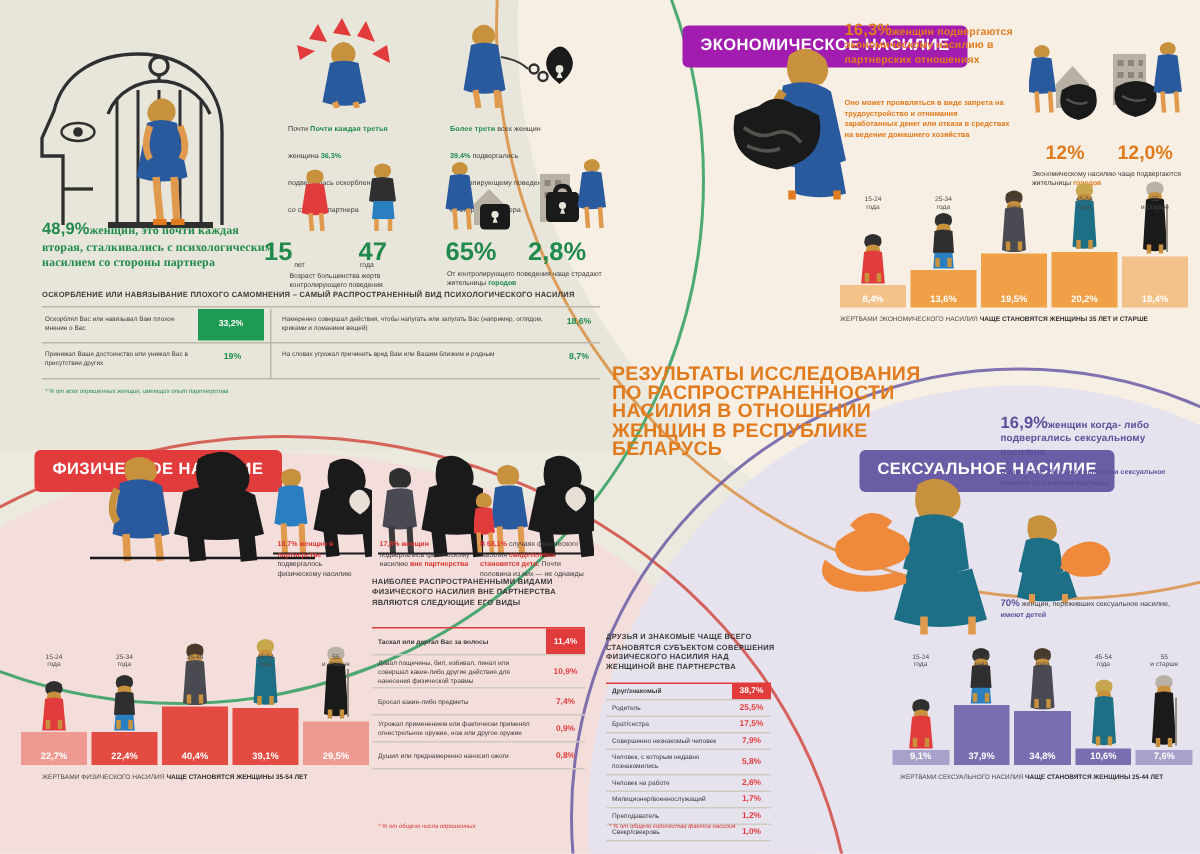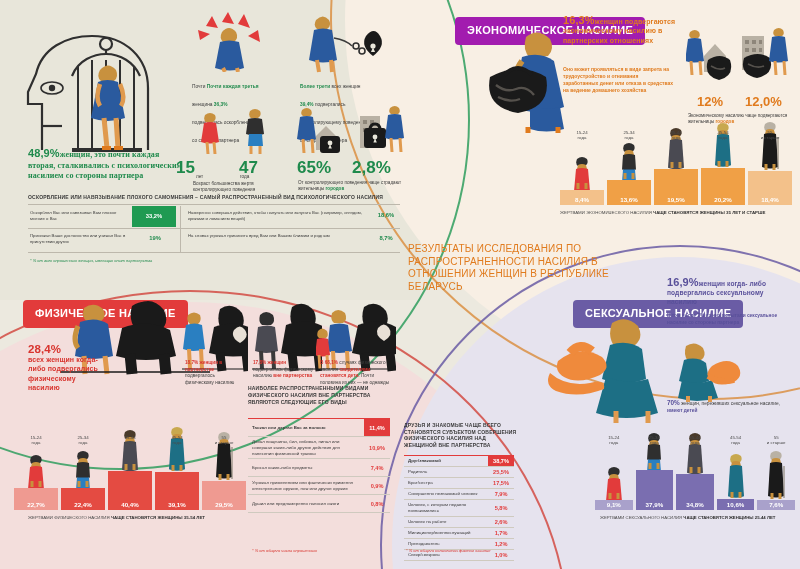--- a/index.html
+++ b/index.html
@@ -115,21 +115,21 @@
   .ptbl { position: absolute; }
   .ptbl .cell { position: absolute; }
   .ptbl .ptext { font-size: 4.3px; line-height: 5.6px; color: #3c3c3c; }
   .ptbl .pval { font-size: 5.8px; font-weight: bold; text-align: center; }
 
   .hl-green { background: #1f9a52; color: #fff; }
 
   
   .center-title {
     position: absolute; left: 408px; top: 243px; width: 210px;
-    font-size: 10px; line-height: 12.5px; font-weight: normal;
+    font-size: 13px; line-height: 12.5px; font-weight: bold;
     color: #e07b1e; letter-spacing: .2px;
   }
 
   
   .rule { position: absolute; background: #bdb8ac; height: .6px; }
   .vrule { position: absolute; background: #bdb8ac; width: .6px; }
 </style>
 </head>
 <body>
 
@@ -434,23 +434,20 @@
     <path d="M62 25 q6 -7 11 0 q5 7 -5 13 q-10 -6 -6 -13z" fill="#e8e0d6"></path>
     <path d="M16 10 q6 -6 13 0 q3 7 -2 10 l-9 0 q-4 -3 -2 -10z" fill="#c8913e"></path>
     <path d="M14 22 q10 -3 18 0 l4 26 q-13 4 -25 0z" fill="#2a5a9e"></path>
     <path d="M17 48 l1 18 M31 48 l1 18" stroke="#e09a4e" stroke-width="4"></path>
     <path d="M2 28 q4 -5 9 0 q2 5 -1 7 l-7 0 q-3 -2 -1 -7z" fill="#c8913e"></path>
     <path d="M1 36 q6 -2 11 0 l2 16 q-8 3 -15 0z" fill="#e23b3b"></path>
     <path d="M3 52 l1 14 M11 52 l1 14" stroke="#e09a4e" stroke-width="3"></path>
     <path d="M0 66 L80 66" stroke="#1a1a1a" stroke-width="1.2"></path>
   </svg>
 
-  <div class="txt lede" style="left:28px; top:345px; width:80px; font-size:7px; line-height:9.2px; color:#d8342e;">
-    <span style="font-size:11.5px;">28,4%</span><br><span>всех женщин когда- либо подвергались физическому насилию</span>
-  </div>
 
   <div class="txt" style="left:185px; top:360px; width:60px; font-size:4.7px; line-height:6.6px; color:#3c3c3c;">
     <b class="c-red">18,7% женщин в партнерстве</b><br>
     <span>подвергалось физическому насилию</span>
   </div>
 
   <div class="txt" style="left:253px; top:360px; width:62px; font-size:4.7px; line-height:6.6px; color:#3c3c3c;">
     <b class="c-red">17,8% женщин</b><br>
     <span>подвергались физическому насилию</span>
     <b class="c-red">вне партнерства</b>

